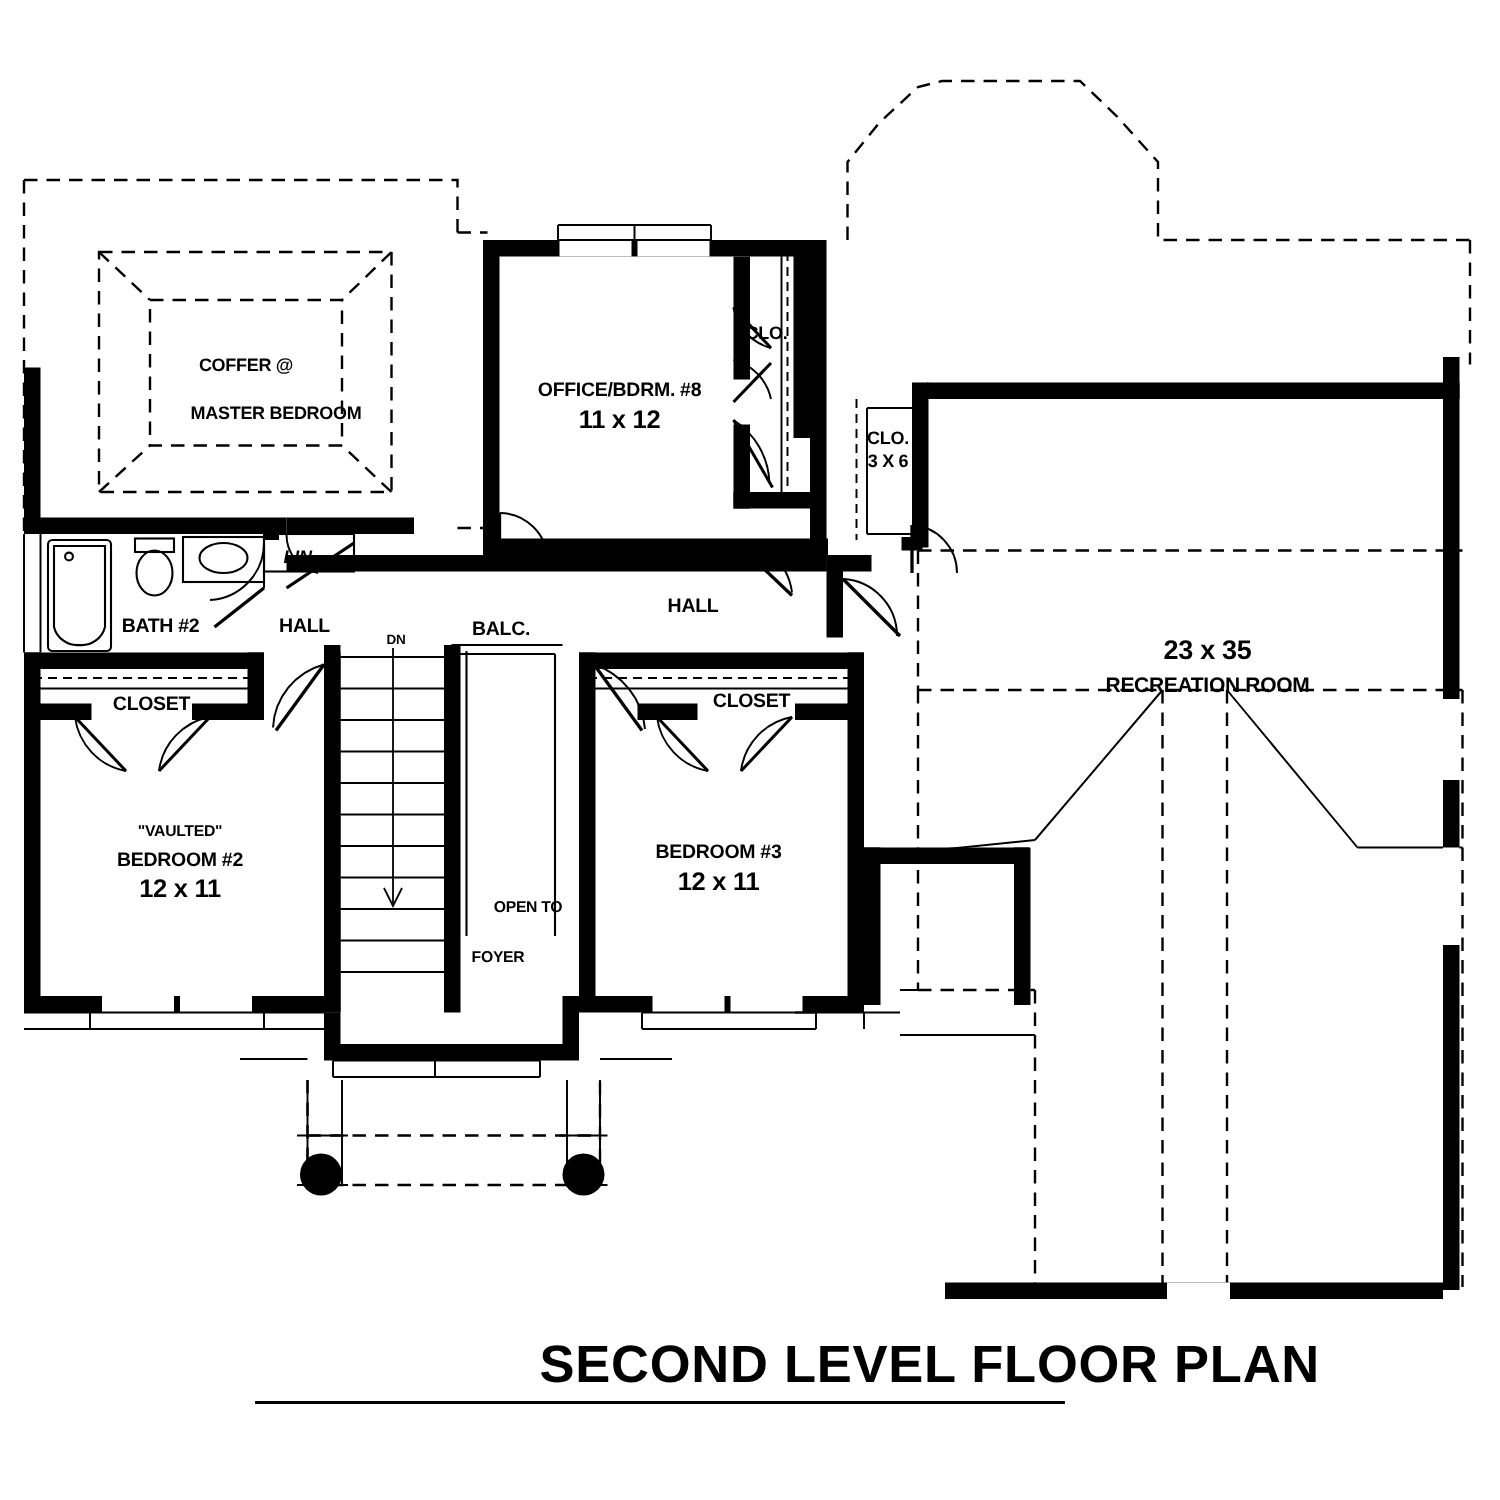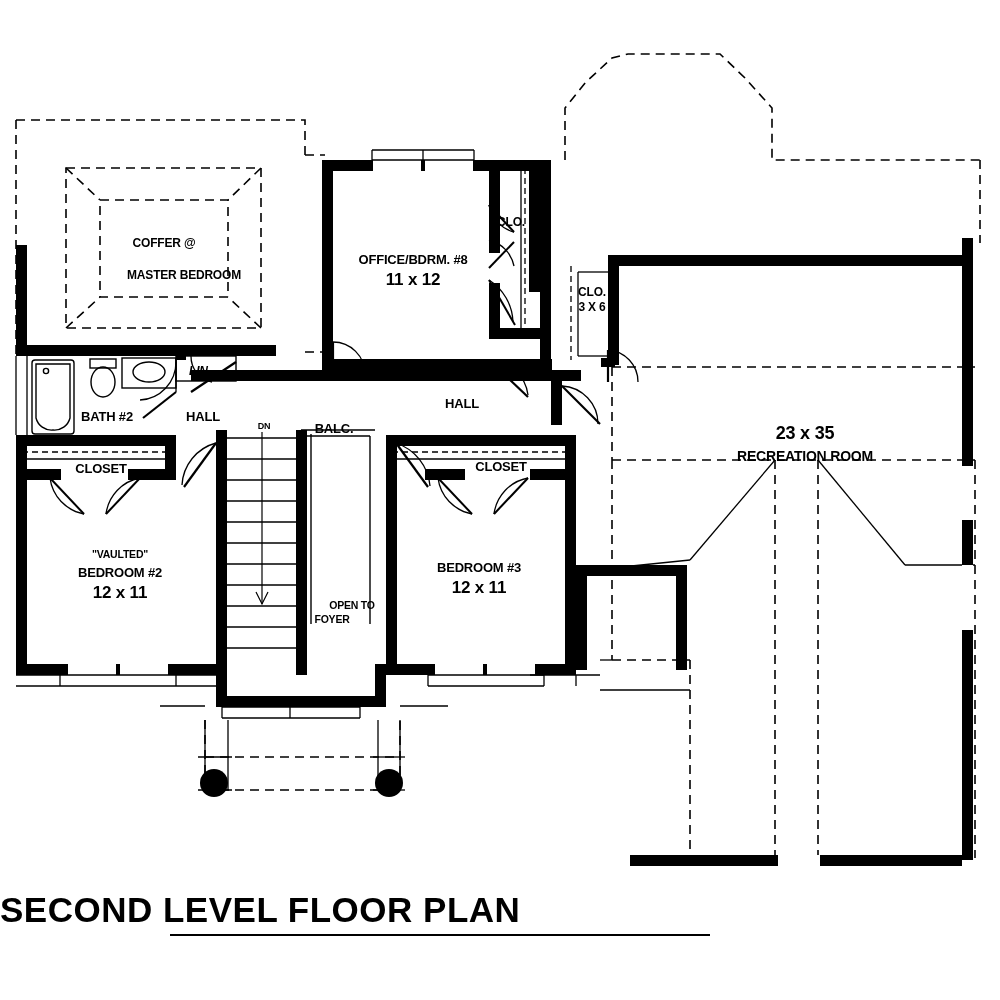--- a/index.html
+++ b/index.html
@@ -38,21 +38,21 @@
   .lbl-sm   { font-size: 12px; }
   .lbl-xs   { font-size: 10.5px; }
   .lbl-tiny { font-size: 9px; }
   .lbl-rec  { font-size: 14px; }
   .lbl-recdim { font-size: 18px; }
   #title-block {
     position: absolute;
     left: 0;
     top: 890;
     width: 880px;
-    text-align: left;
+    text-align: right;
   }
   #plan-title {
     font-family: "Liberation Sans", sans-serif;
     font-weight: bold;
     font-size: 35px;
     letter-spacing: 0.5px;
     color: #000000;
     display: block;
   }
   #title-rule {
@@ -369,25 +369,25 @@
   <div class="lbl lbl-sm" style="left:592px; top:285px;">CLO.</div>
   <div class="lbl lbl-sm" style="left:592px; top:300px;">3 X 6</div>
 
   <div class="lbl lbl-rec" style="left:805px; top:404px;margin-top:44px;">RECREATION ROOM</div>
   <div class="lbl lbl-recdim" style="left:805px; top:423px;">23 x 35</div>
 
   <div class="lbl lbl-room" style="left:107px; top:409px;">BATH #2</div>
   <div class="lbl lbl-sm" style="left:200px; top:364px;font-style:italic;">LIN.</div>
   <div class="lbl lbl-room" style="left:203px; top:409px;">HALL</div>
   <div class="lbl lbl-room" style="left:462px; top:396px;">HALL</div>
-  <div class="lbl lbl-room" style="left:334px; top:421px;">BALC.</div>
+  <div class="lbl lbl-room" style="left:334px; top:411px;">BALC.</div>
   <div class="lbl lbl-tiny" style="left:264px; top:421px;">DN</div>
 
   <div class="lbl lbl-xs" style="left:320px; top:599px;margin-left:32px;">OPEN TO</div>
-  <div class="lbl lbl-xs" style="left:332px; top:613px;">FOYER</div>
+  <div class="lbl lbl-xs" style="left:332px; top:632px;">FOYER</div>
 
   <div class="lbl lbl-room" style="left:101px; top:461px;">CLOSET</div>
   <div class="lbl lbl-room" style="left:501px; top:459px;">CLOSET</div>
 
   <div class="lbl lbl-xs" style="left:120px; top:548px;">"VAULTED"</div>
   <div class="lbl lbl-room" style="left:120px; top:565px;">BEDROOM #2</div>
   <div class="lbl lbl-dim" style="left:120px; top:583px;">12 x 11</div>
 
   <div class="lbl lbl-room" style="left:479px; top:560px;">BEDROOM #3</div>
   <div class="lbl lbl-dim" style="left:479px; top:578px;">12 x 11</div>

